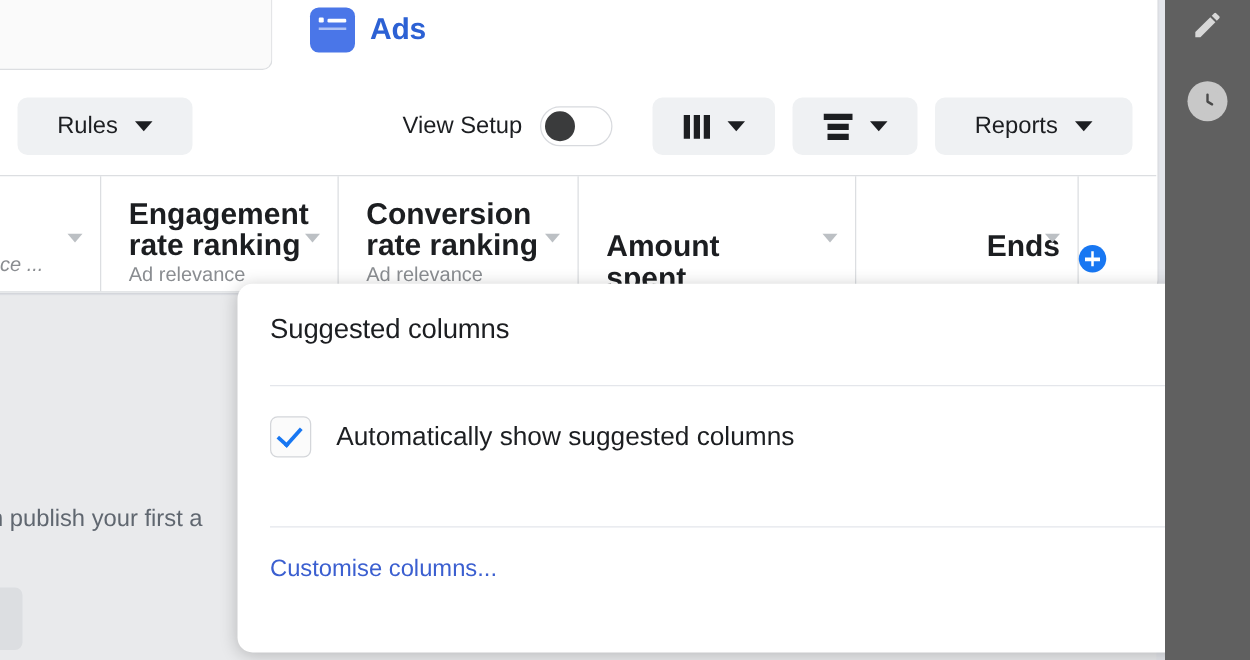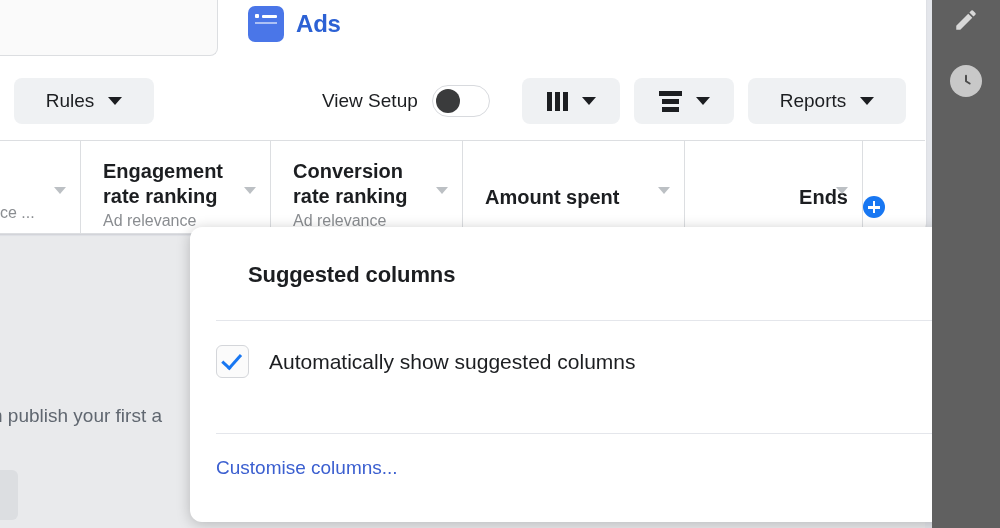--- a/index.html
+++ b/index.html
@@ -175,38 +175,38 @@
   .th {
     position: relative;
     height: 100%;
     border-left: 1px solid #dcdee1;
     padding: 18px 14px 0 22px;
     display: flex; flex-direction: column; justify-content: flex-start;
     flex: none;
   }
   .th:first-child { border-left: none; }
   .th-title {
-    font-size: 20px; font-weight: bold; color: #1c1e21;
+    font-size: 24px; font-weight: bold; color: #1c1e21;
     line-height: 25px;
     max-width: 150px;
   }
   .th-sub {
     font-size: 16px; color: #8a8d91;
     margin-top: 3px;
   }
   .th-caret {
     position: absolute;
     right: 14px; top: 46px;
     width: 0; height: 0;
     border-left: 6px solid transparent;
     border-right: 6px solid transparent;
     border-top: 7px solid #bcc0c4;
     cursor: pointer;
   }
-  .th-cut { width: 80px; padding-left: 16px; }
+  .th-cut { width: 80px; padding-left: 16px; font-style: italic; }
   .th-cut .th-sub { position: absolute; left: 0; top: 60px; }
   .th-engagement { width: 190px; }
   .th-conversion { width: 192px; }
   .th-amount { width: 222px; }
   .th-amount .th-title { padding-top: 26px; }
   .th-ends { width: 178px; align-items: flex-end; }
   .th-ends .th-title { padding-top: 26px; }
   .th-add {
     width: 60px;
     display: flex; align-items: flex-start; justify-content: center;
@@ -254,24 +254,23 @@
     position: absolute;
     left: 190px; top: 227px;
     width: 795px; height: 295px;
     background: #ffffff;
     border-radius: 12px;
     box-shadow: 0 2px 14px rgba(0,0,0,0.22);
     z-index: 40;
     padding: 0 26px;
   }
   .pop-title {
-    font-size: 22px; font-weight: bold; color: #1c1e21;
-    padding-top: 35px;
+    font-size: 22px; font-weight: normal; color: #1c1e21;
+    padding-top: 23px;
     letter-spacing: -0.1px;
-    margin-left: 32px;
   }
   .pop-body {
     font-size: 19.5px; color: #1c1e21;
     padding-top: 48px;
     line-height: 26px;
   }
   .pop-divider {
     height: 1px; background: #e4e6eb;
     margin-top: 32px;
   }

